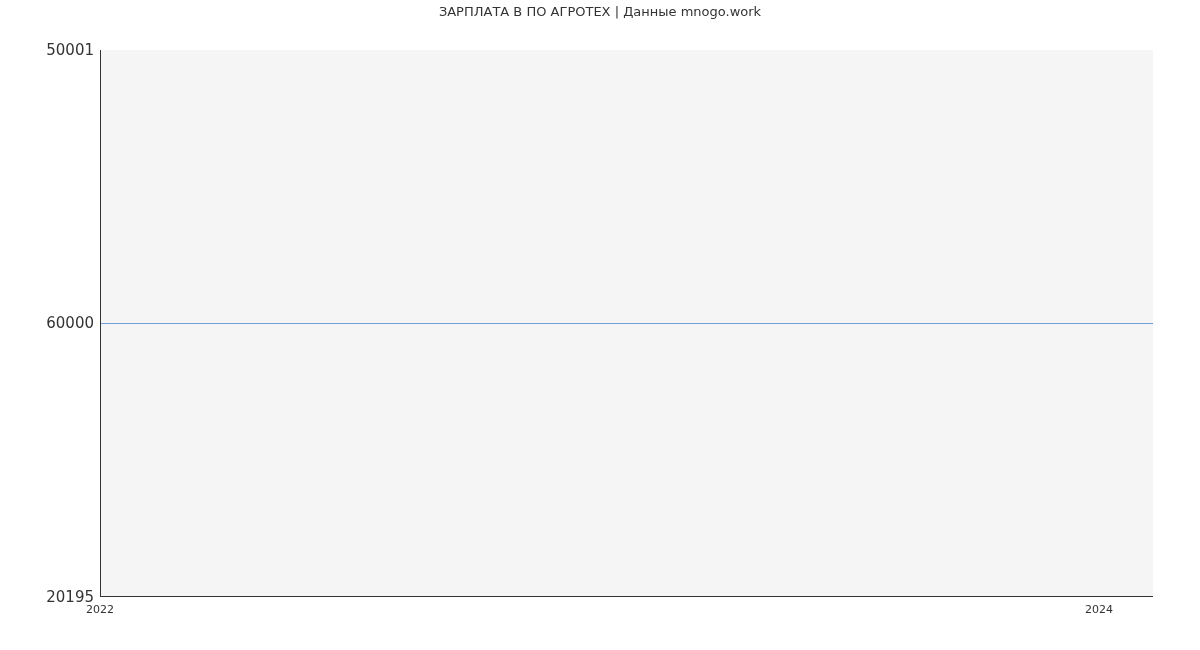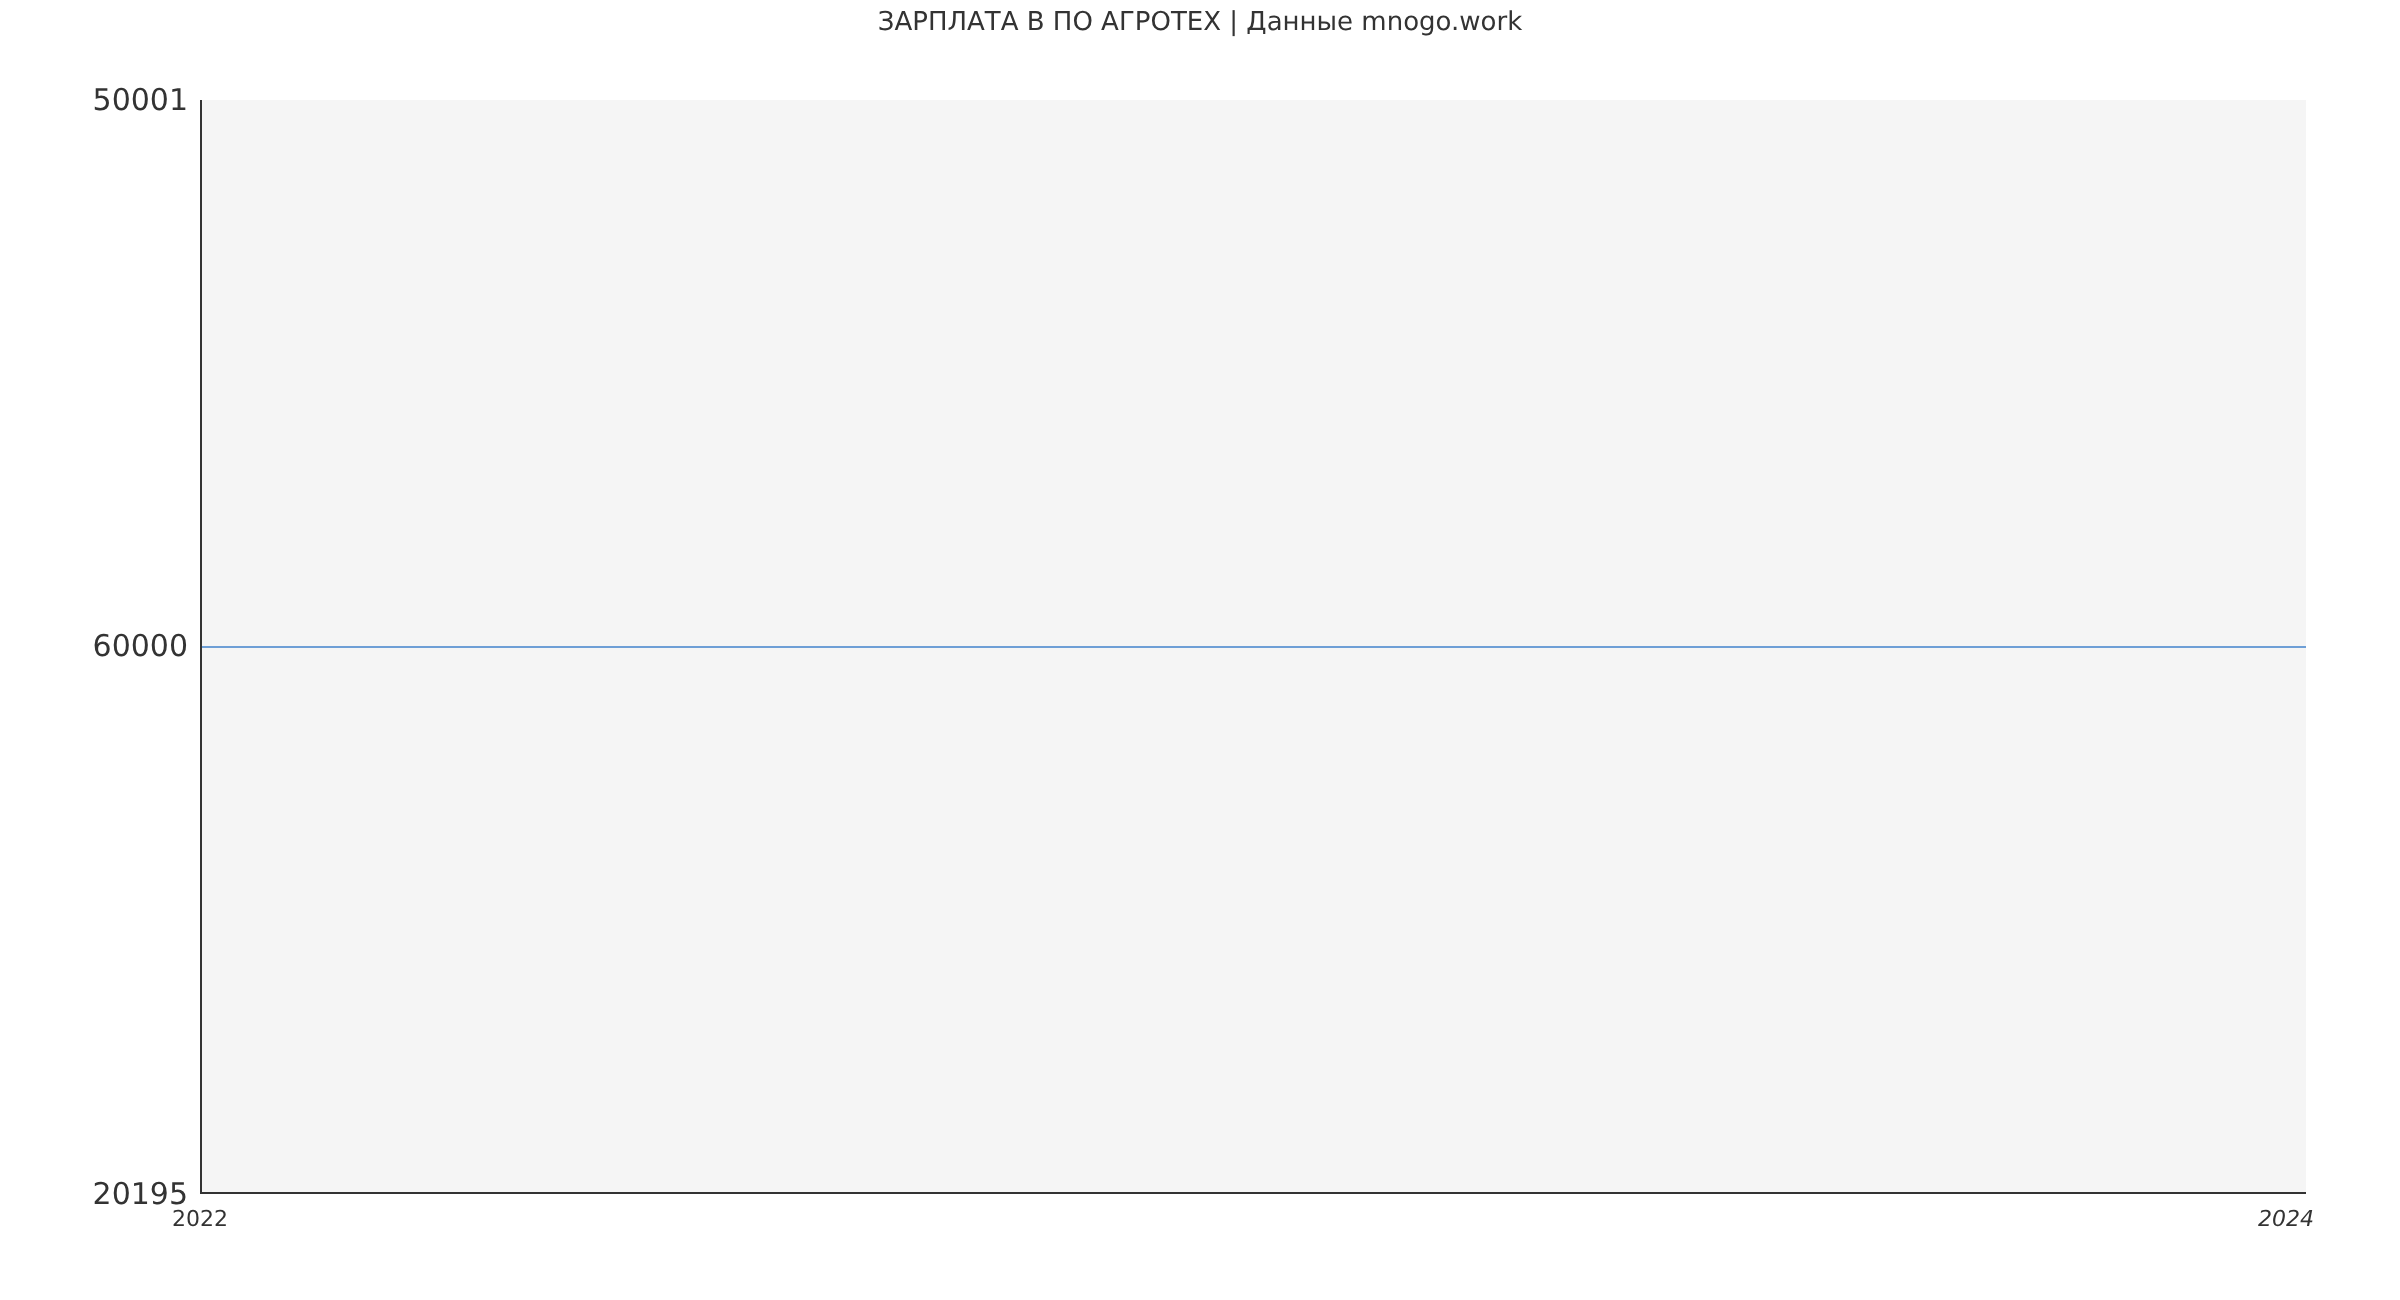--- a/index.html
+++ b/index.html
@@ -69,14 +69,14 @@
 
   <div class="plot-area">
     <div class="hline" style="top:273px;"></div>
   </div>
 
   <div class="ytick" style="top:50px;">50001</div>
   <div class="ytick" style="top:323px;">60000</div>
   <div class="ytick" style="top:597px;">20195</div>
 
   <div class="xtick" style="left:100px;">2022</div>
-  <div class="xtick" style="left:1143px;font-style:italic;">2024</div>
+  <div class="xtick" style="left:1099px;">2024</div>
 </div>
 
 </body></html>

